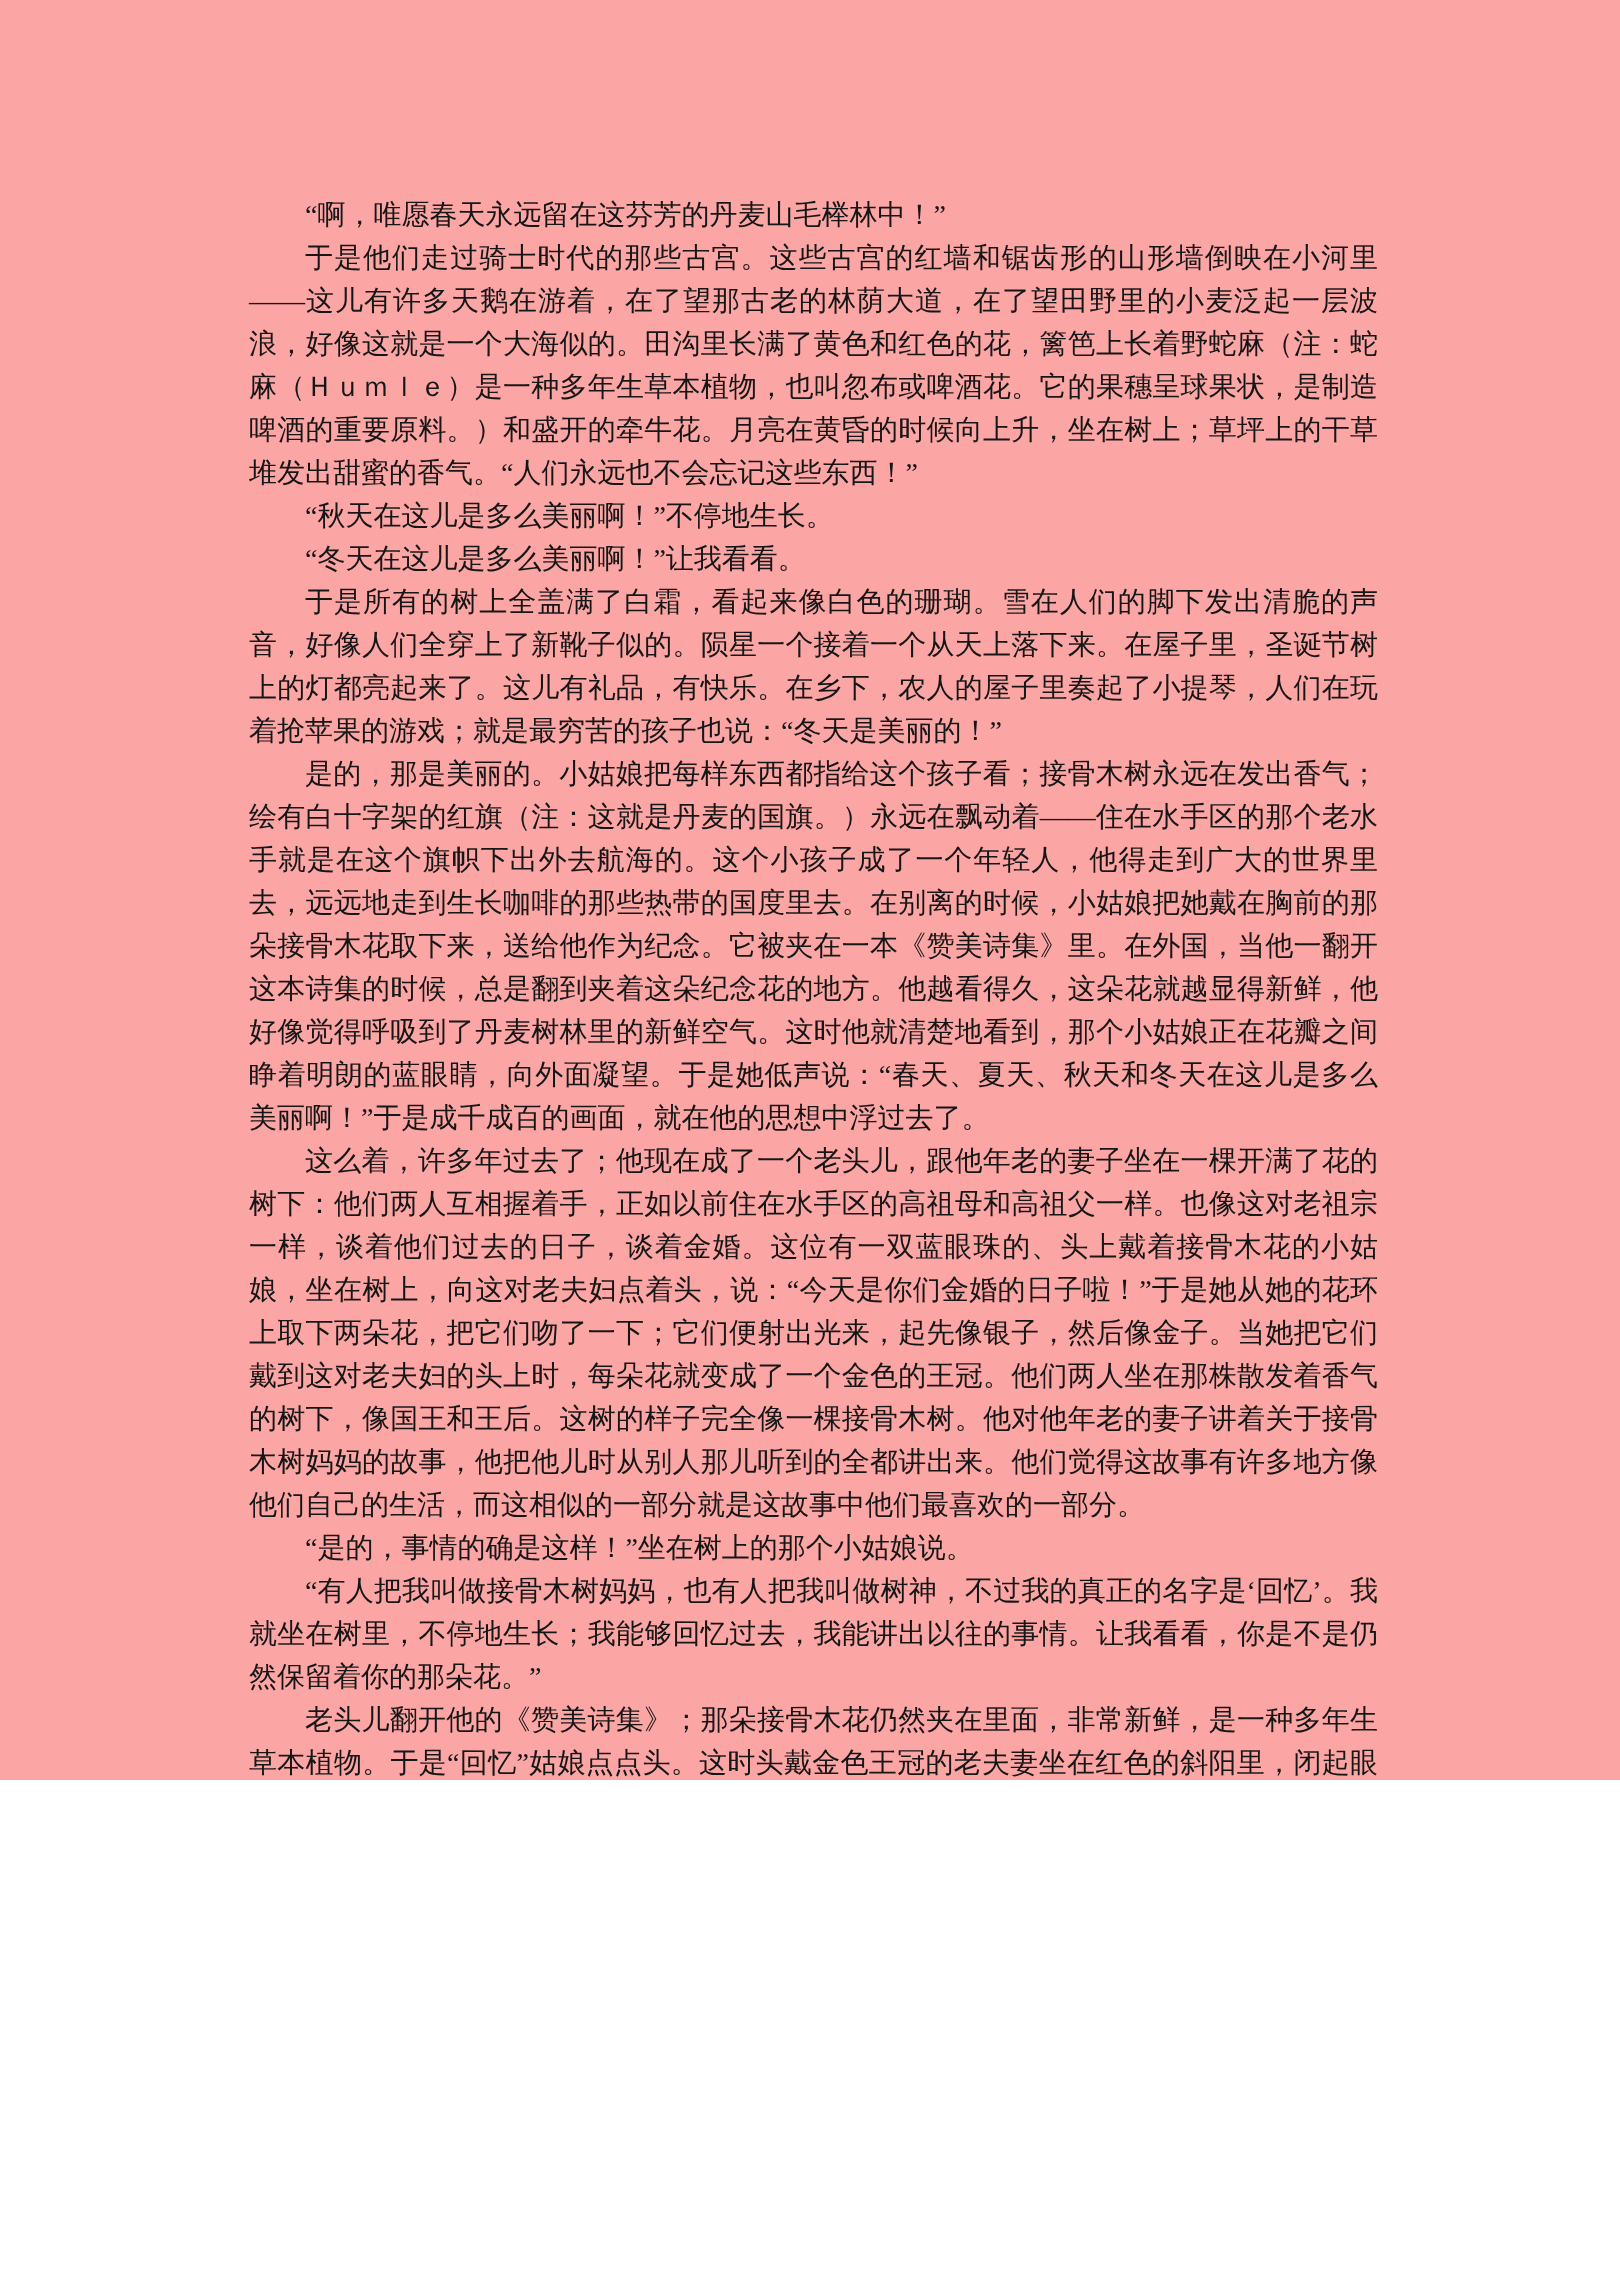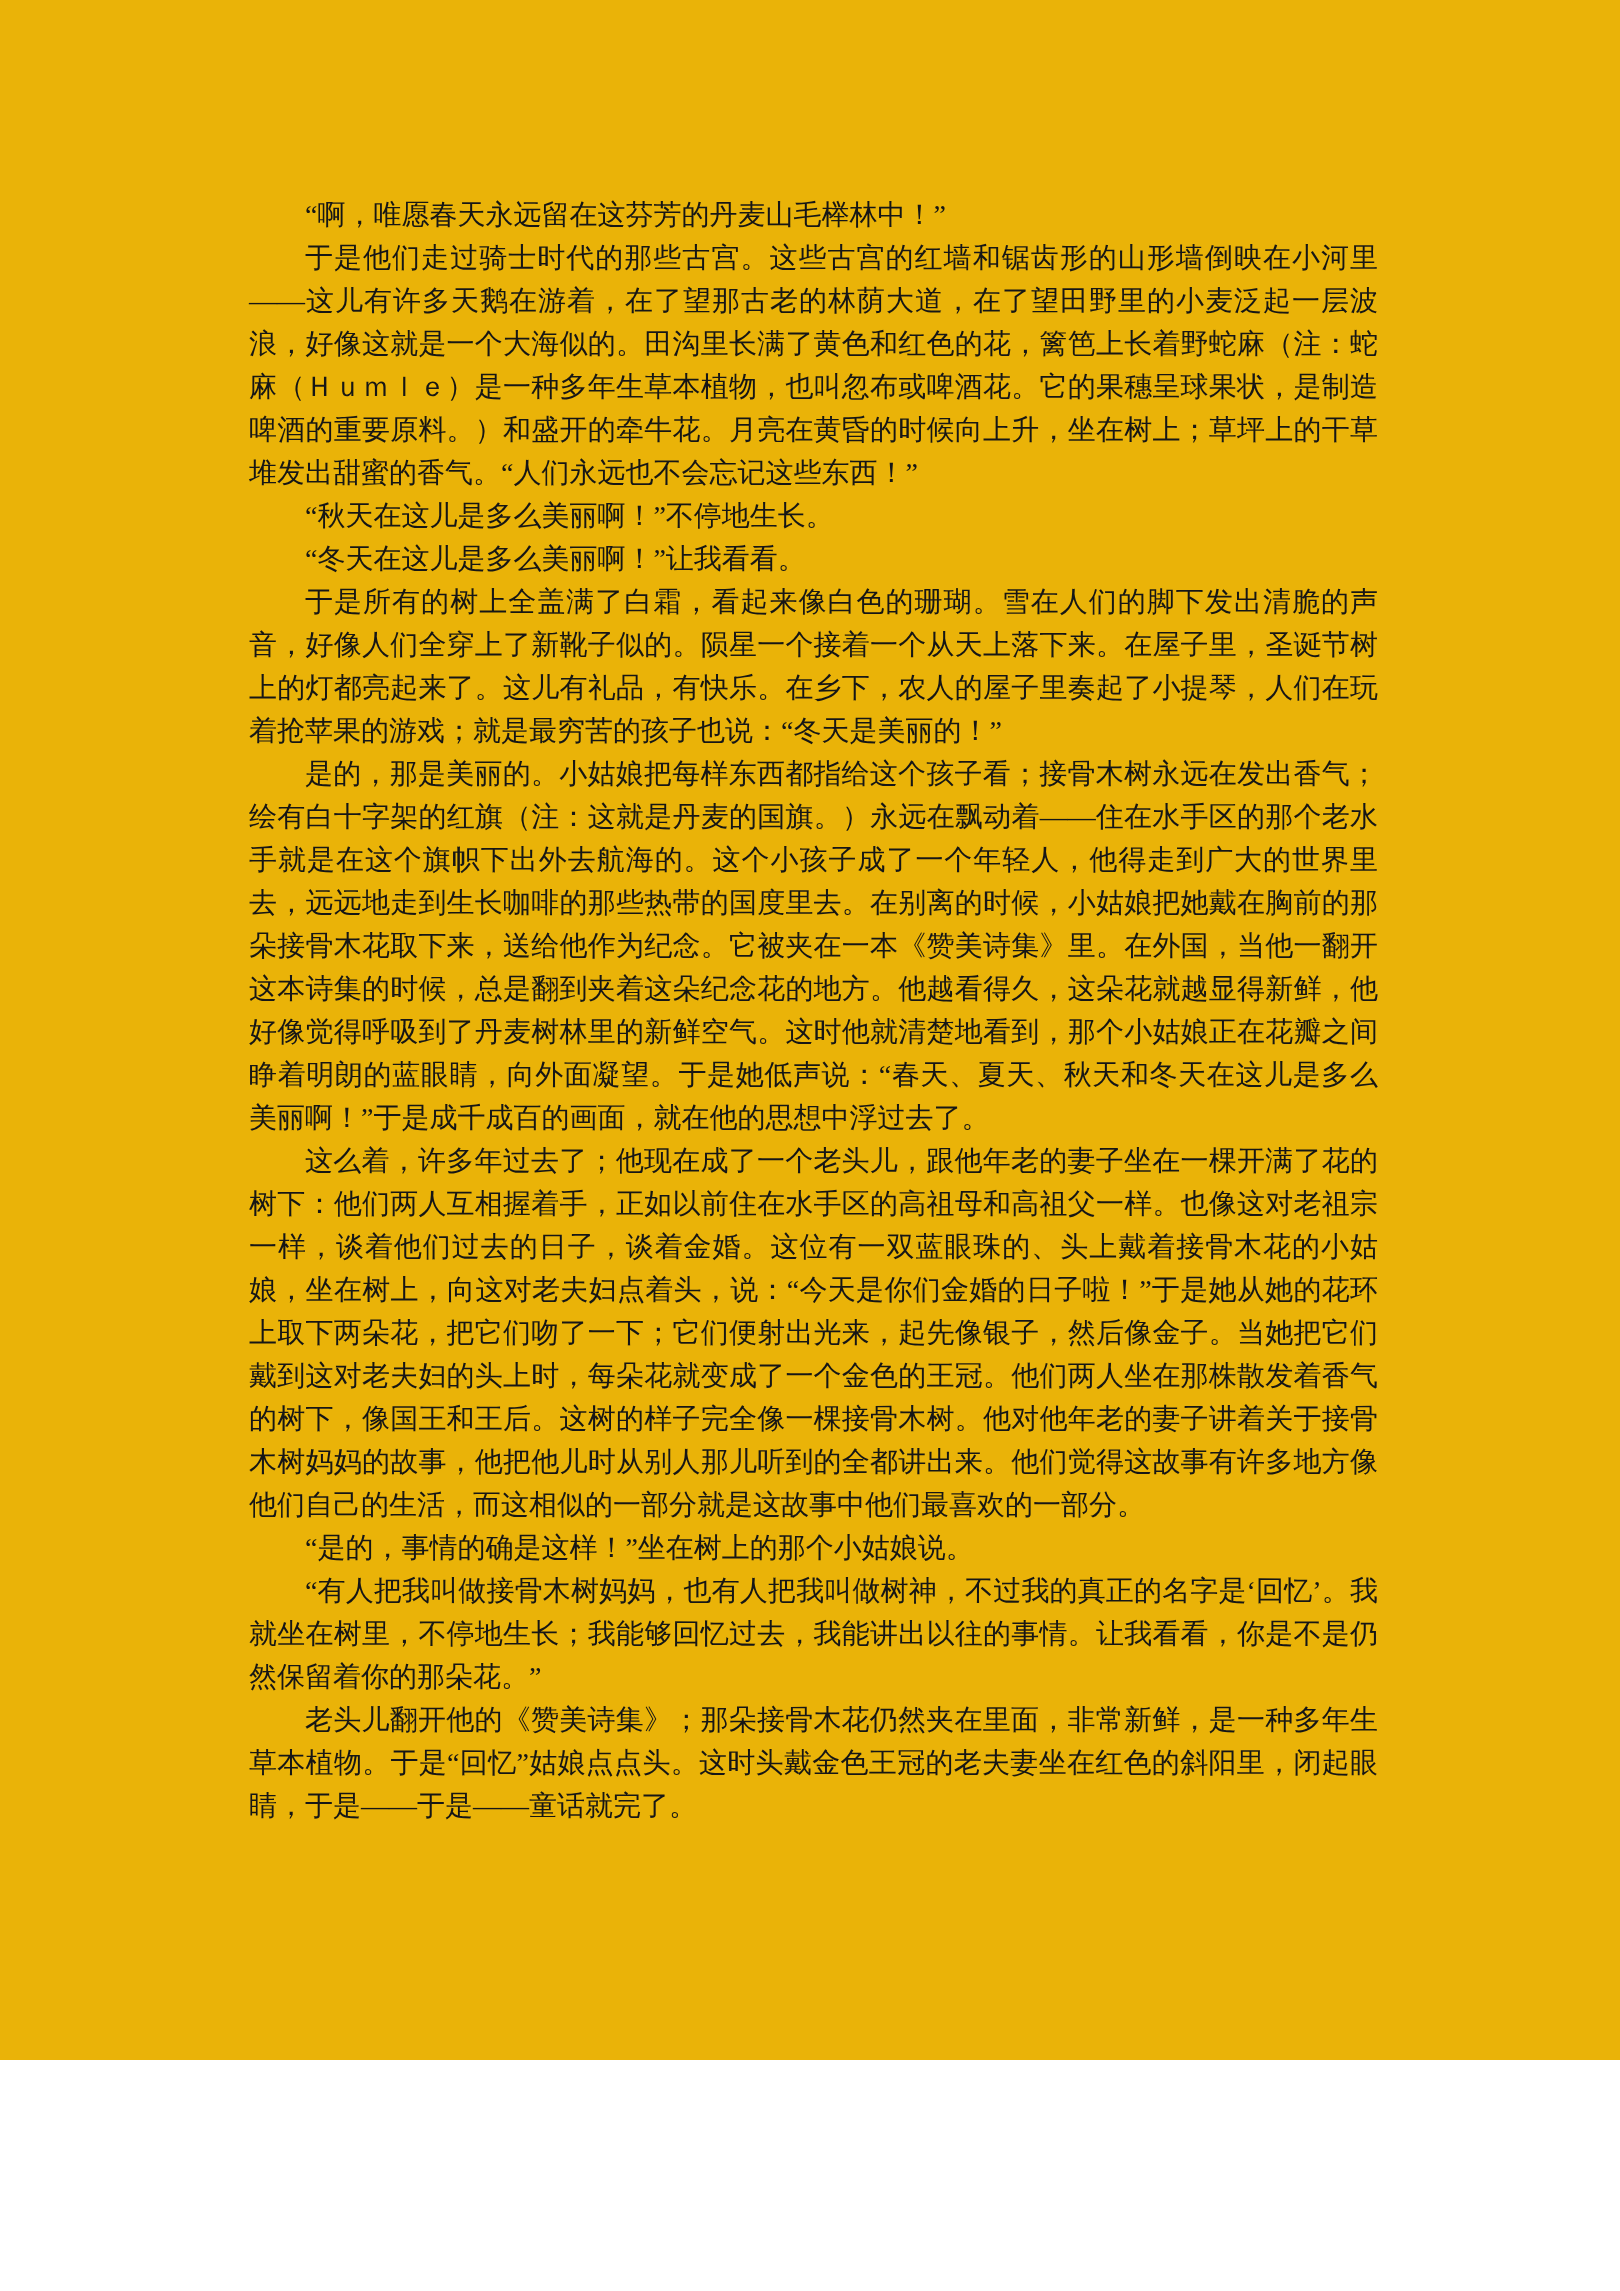--- a/index.html
+++ b/index.html
@@ -11,22 +11,22 @@
     width: 1620px;
     height: 2292px;
     position: relative;
     font-family: "Liberation Serif", "DejaVu Serif", serif;
   }
   .page {
     position: absolute;
     left: 0;
     top: 0;
     width: 1620px;
-    height: 2060px;
-    background: #eab308;
+    height: 1780px;
+    background: #fca5a5;
     overflow: hidden;
   }
   .text-block {
     position: absolute;
     left: 249px;
     top: 193px;
     width: 1129px;
     color: #161616;
     font-size: 28px;
     line-height: 43px;

